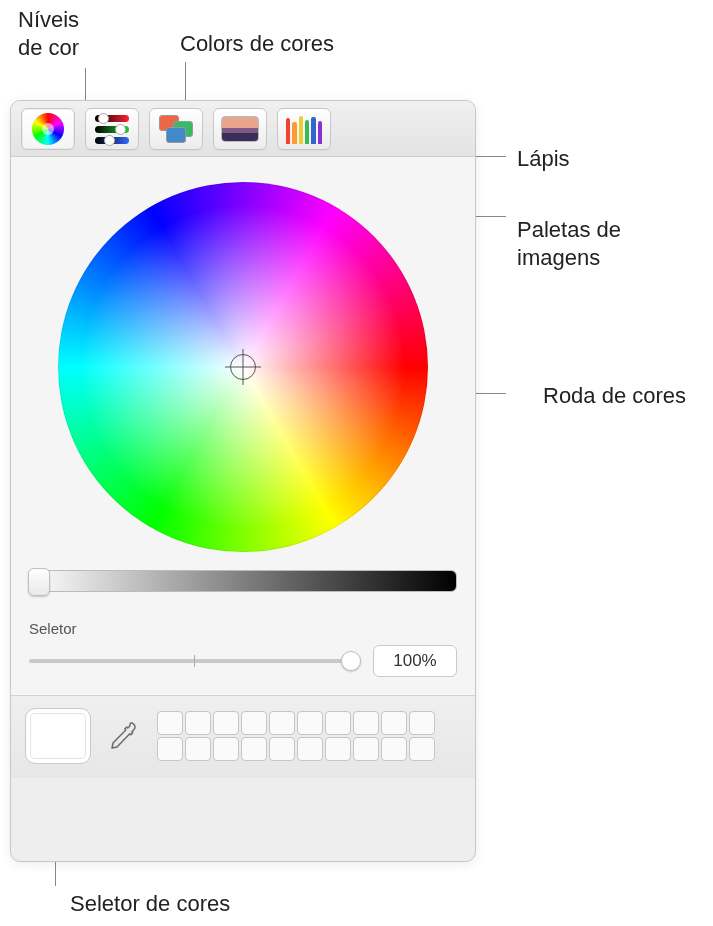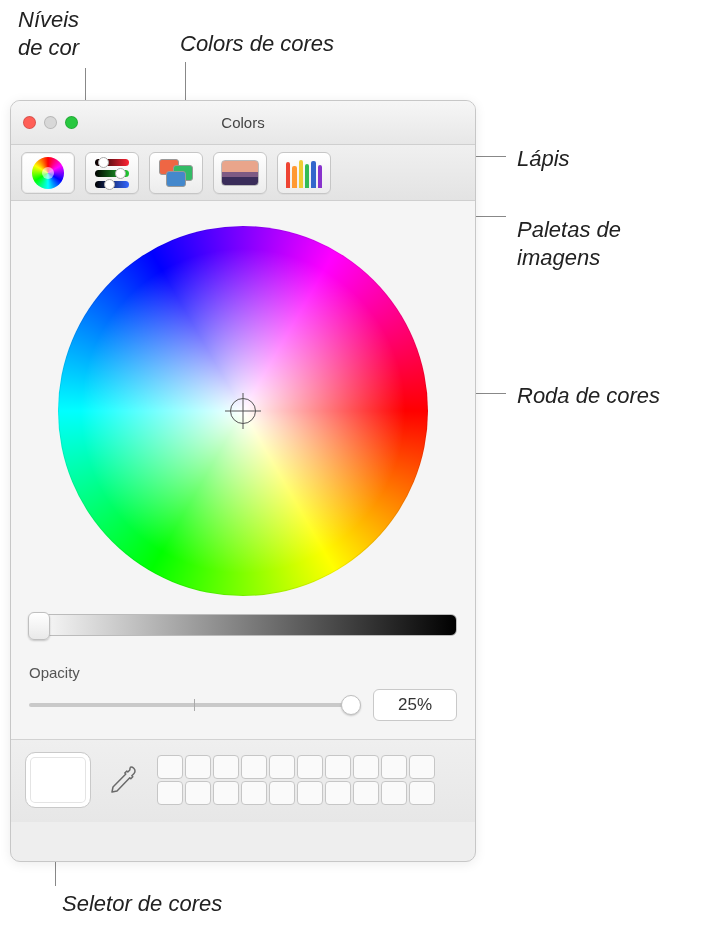--- a/index.html
+++ b/index.html
@@ -12,21 +12,20 @@
     position: relative;
     color: #222;
   }
   .callout {
     position: absolute;
     font-size: 22px;
     font-weight: 400;
     color: #222;
     line-height: 1.25;
     white-space: nowrap;
-    font-style: italic;
   }
   .callout-line {
     position: absolute;
     background: #888;
     height: 1px;
   }
   .window {
     position: absolute;
     left: 10px;
     top: 100px;
@@ -150,41 +149,33 @@
 </style>
 </head>
 <body>
 
 <div class="callout" style="left:18px;top:6px;white-space:pre">Níveis
 de cor</div>
 <div class="callout" style="left:180px;top:30px">Colors de cores</div>
 <div class="callout" style="left:517px;top:145px">Lápis</div>
 <div class="callout" style="left:517px;top:216px;white-space:pre">Paletas de
 imagens</div>
-<div class="callout" style="left:517px;top:382px">Roda de cores</div>
-<div class="callout" style="left:62px;top:890px">Seletor de cores</div>
+<div class="callout" style="left:543px;top:382px">Roda de cores</div>
+<div class="callout" style="left:70px;top:890px">Seletor de cores</div>
 
 <div class="callout-line" style="left:85px;top:68px;width:1px;height:80px"></div>
 <div class="callout-line" style="left:85px;top:148px;width:36px;height:1px"></div>
 <div class="callout-line" style="left:185px;top:62px;width:1px;height:86px"></div>
 <div class="callout-line" style="left:338px;top:156px;width:168px;height:1px"></div>
 <div class="callout-line" style="left:276px;top:174px;width:1px;height:42px"></div>
 <div class="callout-line" style="left:276px;top:216px;width:230px;height:1px"></div>
 <div class="callout-line" style="left:428px;top:393px;width:78px;height:1px"></div>
 <div class="callout-line" style="left:55px;top:862px;width:1px;height:24px"></div>
 
 <div class="window">
-  <div class="titlebar">
-    <div class="traffic">
-      <div class="dot red"></div>
-      <div class="dot grey"></div>
-      <div class="dot grn"></div>
-    </div>
-    <div class="title">Colors</div>
-  </div>
 
   <div class="toolbar">
     <div class="tbtn active">
       <div class="icon-wheel"></div>
     </div>
     <div class="tbtn">
       <div class="icon-sliders">
         <div class="sl sl1">
             <div class="knob"></div>
           </div>
@@ -219,26 +210,26 @@
   </div>
 
   <div class="picker-area">
     <div class="color-wheel">
       <div class="cross"></div>
     </div>
     <div class="bslider">
       <div class="bk"></div>
     </div>
     <div class="opacity-row">
-      <div class="op-label">Opacity</div>
+      <div class="op-label">Seletor</div>
       <div class="op-controls">
         <div class="oslider">
           <div class="ok"></div>
         </div>
-        <div class="op-field">25%</div>
+        <div class="op-field">100%</div>
       </div>
     </div>
   </div>
 
   <div class="footer">
     <div class="swatch"></div>
     <div class="eyedrop">
       <svg viewBox="0 0 34 34">
         <path d="M24 4c2 0 4 2 4 4 0 1-0.4 2-1.2 2.8l-2 2 1 1-2 2-1-1L10 28l-5 1 1-5L18.8 11l-1-1 2-2 1 1 2-2C23.2 4.4 23 4 24 4z" fill="none" stroke="#6a6a6a" stroke-width="1.5" stroke-linejoin="round"></path>
       </svg>

